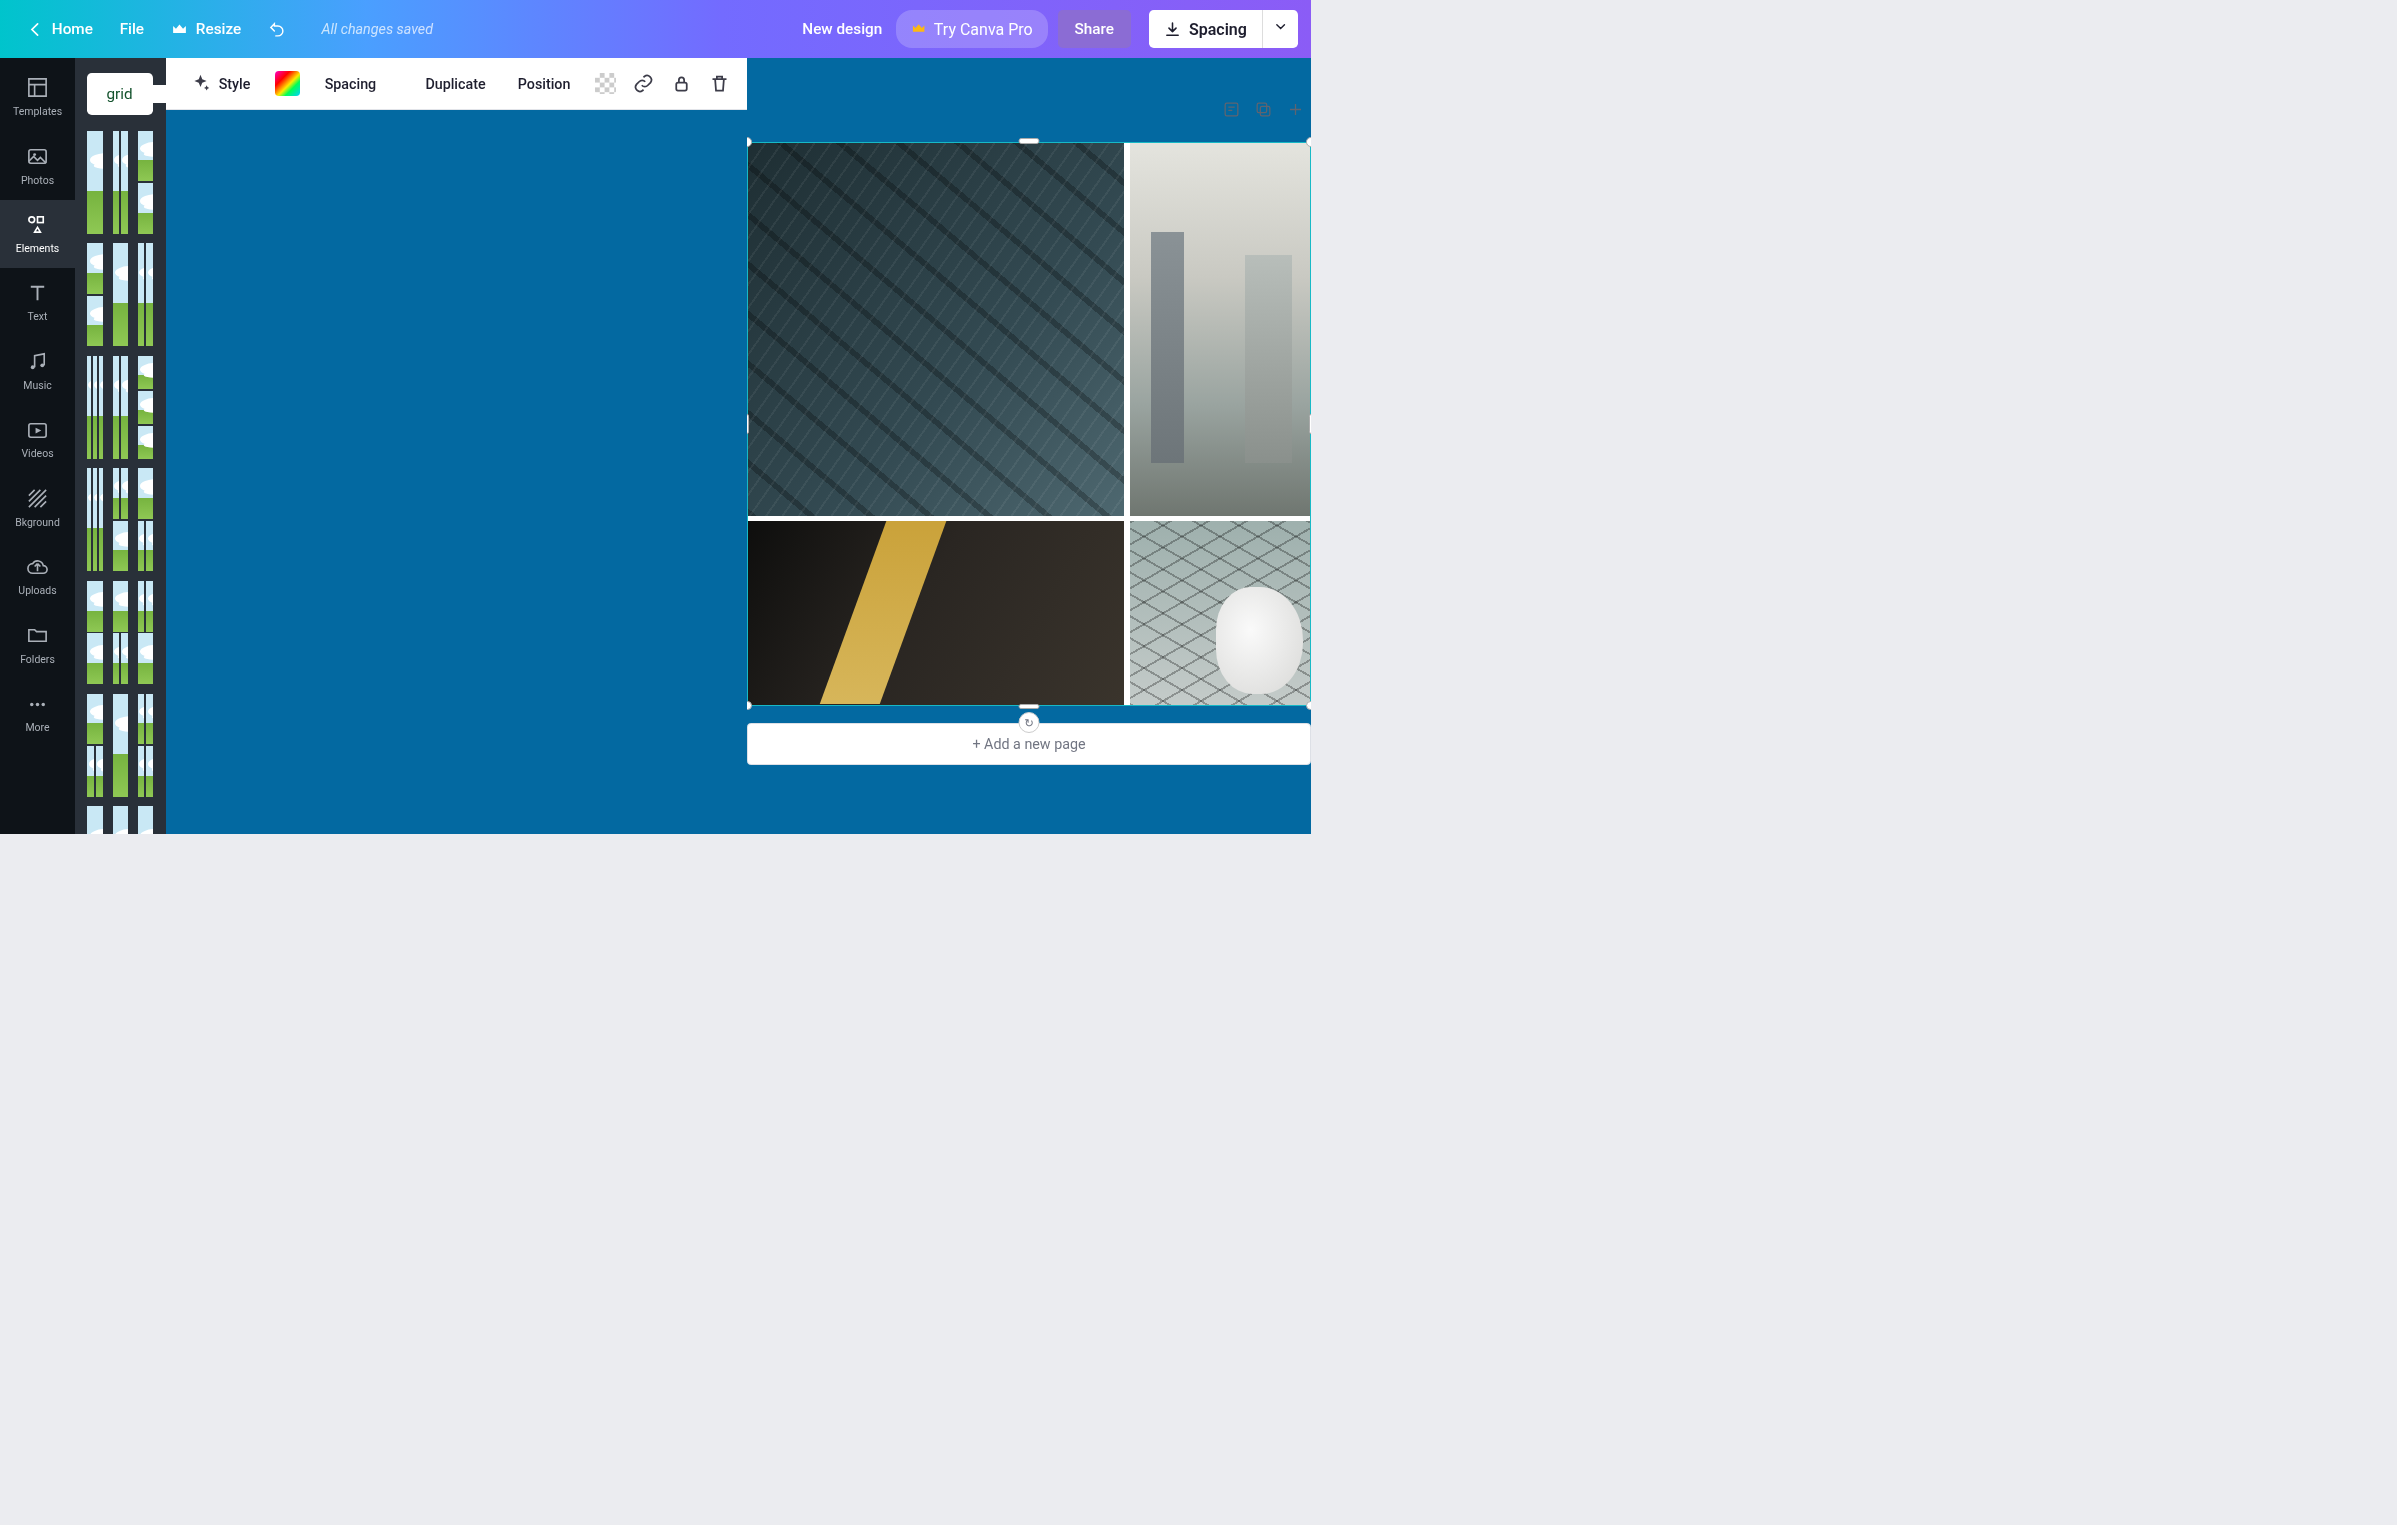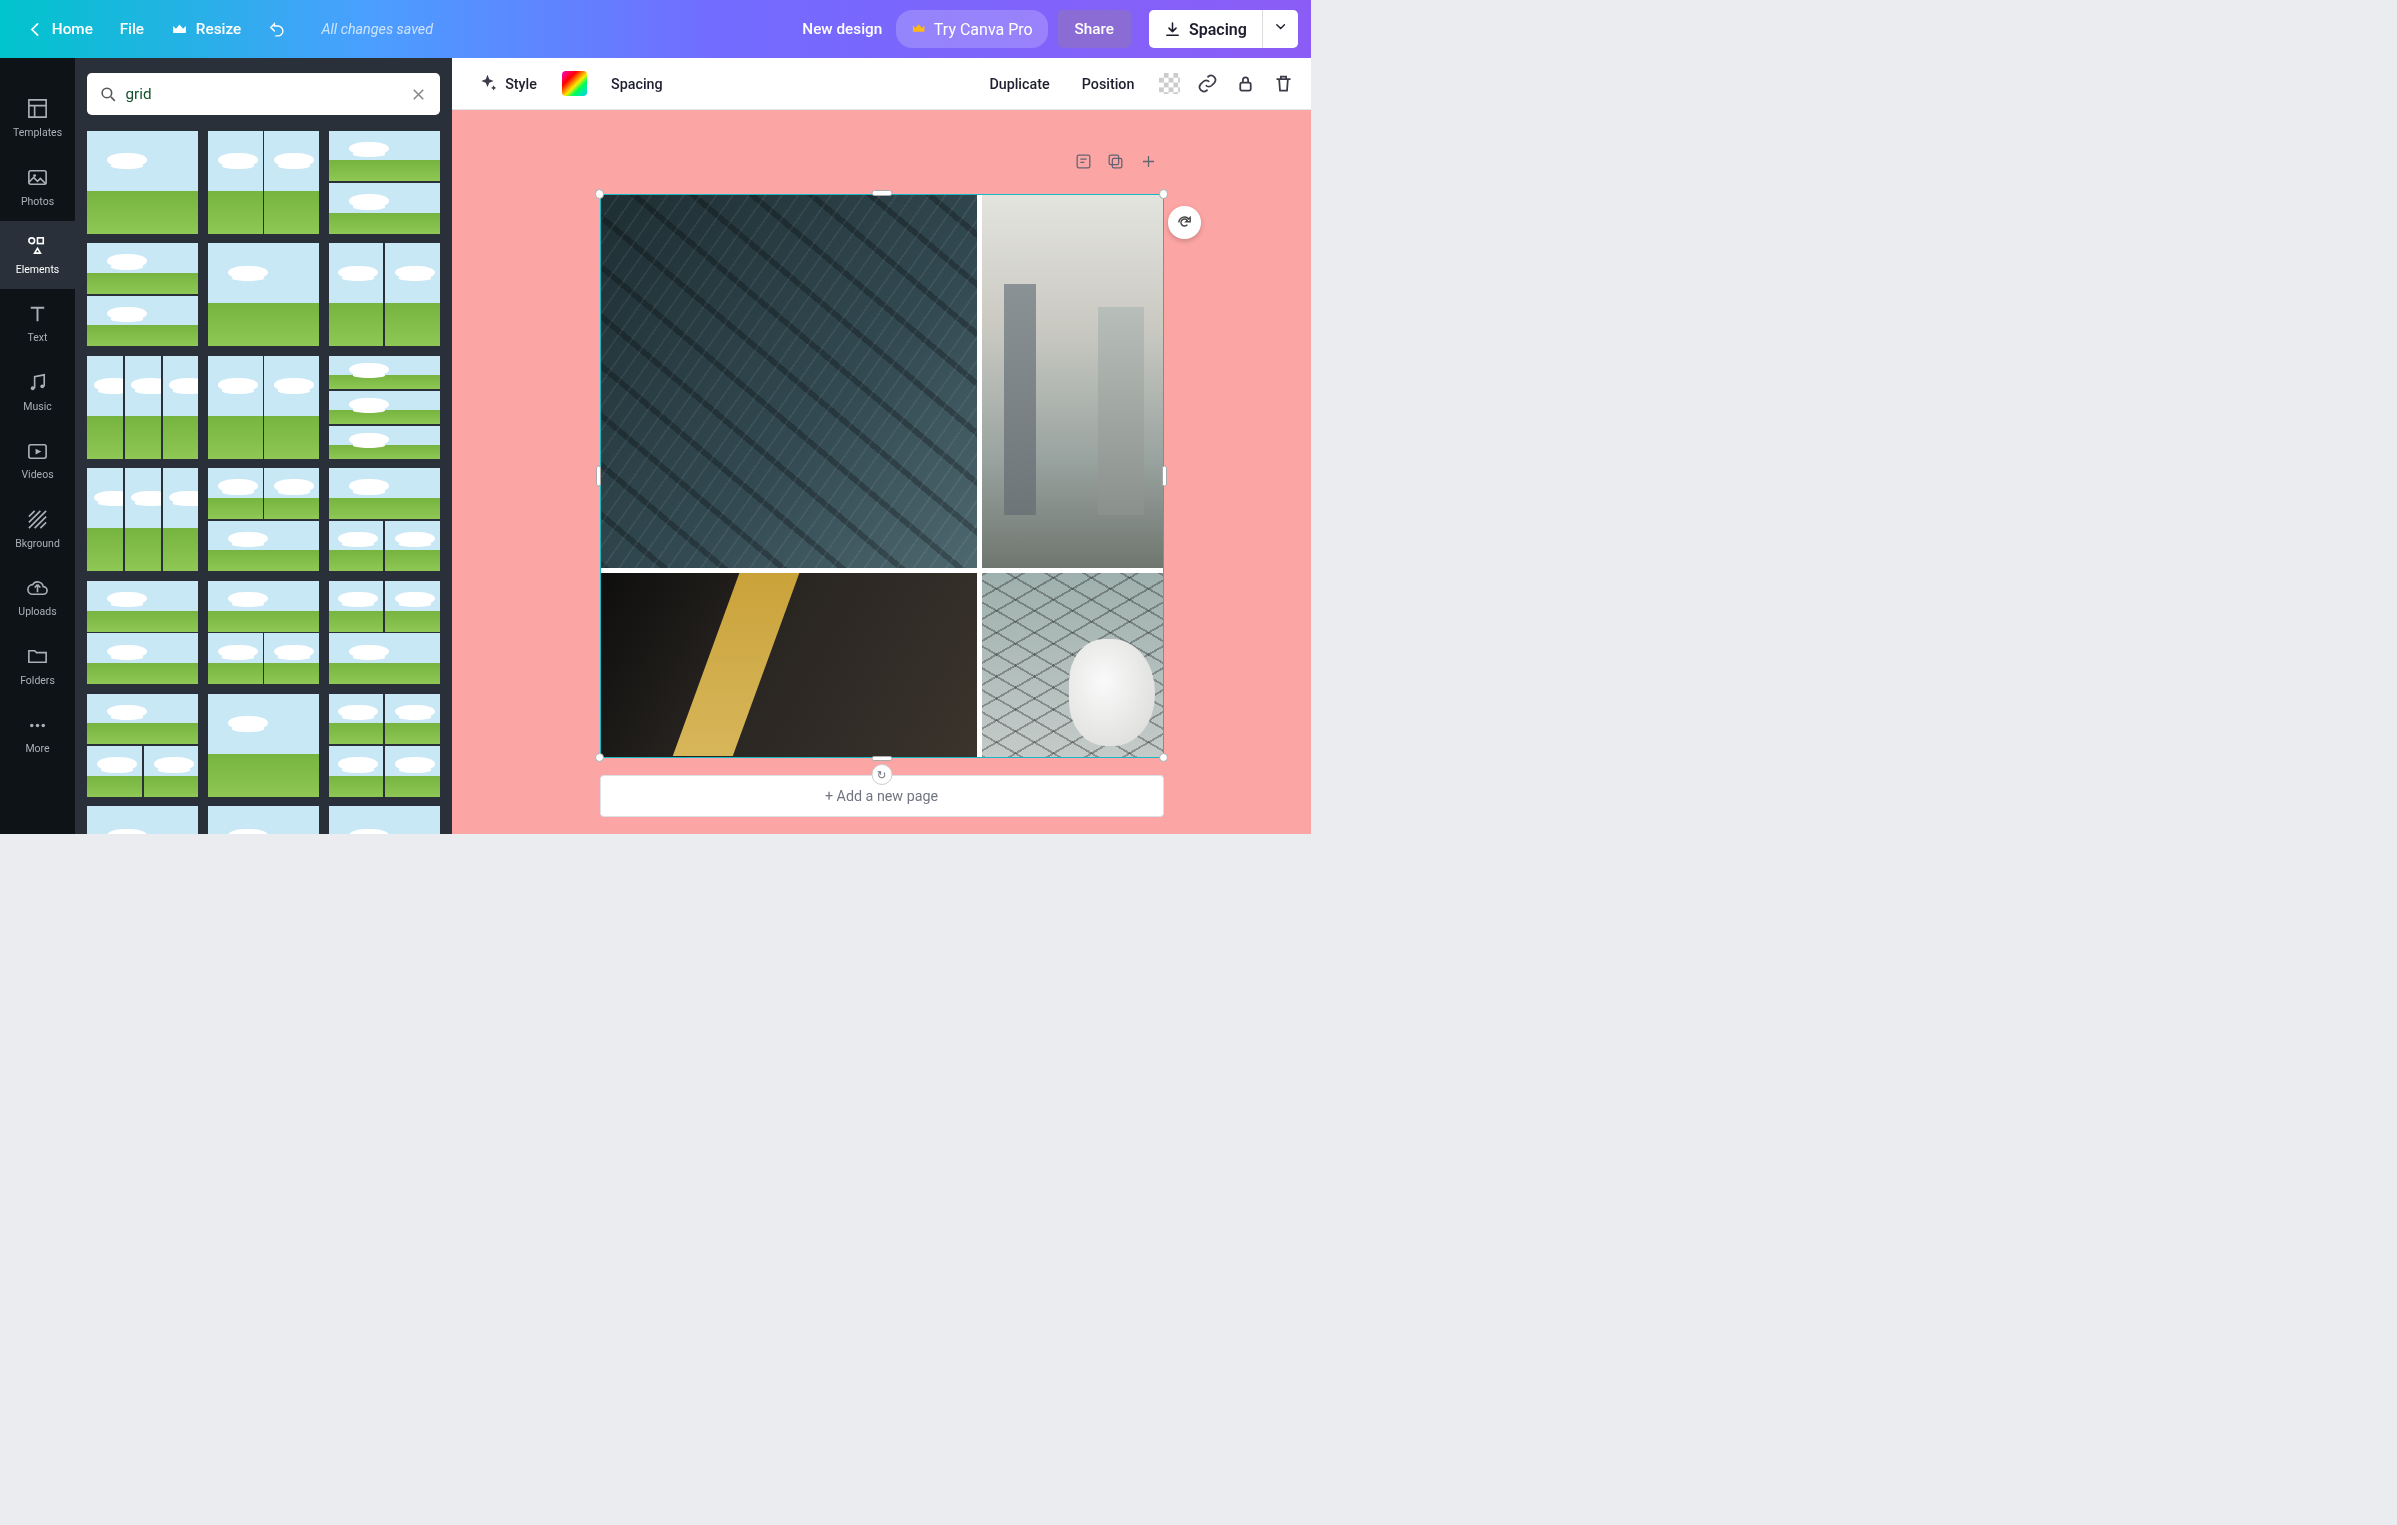--- a/index.html
+++ b/index.html
@@ -9,39 +9,39 @@
 .tb-item svg{width:17px;height:17px;fill:#fff}
 .tb-spacer{flex:1}
 .save-status{font-style:italic;color:rgba(255,255,255,0.72);font-size:14.3px;margin-left:23px}
 .btn-try{background:rgba(255,255,255,0.2);border-radius:16px;padding:9.6px 15.3px;display:flex;align-items:center;gap:7.6px;margin-right:9.6px}
 .btn-share{background:#8b6cd4;border-radius:4.8px;padding:9.6px 17px;margin-right:18px}
 .btn-download{background:#fff;color:#1e1e2e;border-radius:4.8px 0 0 4.8px;padding:9.6px 15.3px;display:flex;align-items:center;gap:7.6px;font-weight:600}
 .btn-dd{background:#fff;color:#1e1e2e;border-radius:0 4.8px 4.8px 0;padding:9.6px 9.6px;border-left:1px solid #ddd}
 .crown{fill:#fdb813}
 
 .main{display:flex;height:calc(100% - 58px)}
-.vside{width:75px;background:#0e1318;display:flex;flex-direction:column;align-items:center;padding-top:26px}
+.vside{width:75px;background:#0e1318;display:flex;flex-direction:column;align-items:center;padding-top:5px}
 .vside-item{width:75px;display:flex;flex-direction:column;align-items:center;gap:5.7px;padding:13.4px 0;cursor:pointer;color:#aab0b8;font-size:10.5px}
 .vside-item.active{background:#293039;color:#fff}
 .vside-item svg{width:23px;height:23px;fill:currentColor}
 .vside-item .sshapes{display:flex;gap:1.9px;align-items:center}
 
 .panel{width:377px;background:#293039;padding:15.3px 12.4px;overflow-y:auto;position:relative}
 .search-wrap{background:#fff;border-radius:4.8px;display:flex;align-items:center;padding:0 11.5px;height:42px;margin-bottom:15.3px}
 .search-wrap input{flex:1;border:none;outline:none;font-size:15.3px;padding:0 7.6px;color:#14532d}
 .search-wrap svg{width:19px;height:19px;fill:#555}
 .grid-results{display:flex;flex-direction:column;gap:9.6px}
 .grid-row{display:flex;gap:9.6px}
 .grid-thumb{height:103px;flex:1;cursor:pointer;display:flex;gap:1.9px;background:#293039}
 .cell{flex:1;background:linear-gradient(to bottom,#c9e8f5 0%,#c9e8f5 58%,#76b33f 58%,#8fc854 100%);position:relative;overflow:hidden}
 .cell::before{content:"";position:absolute;width:40px;height:13.4px;background:#fff;border-radius:50%/60%;top:22%;left:18%;box-shadow:0 5.7px 0 -3.8px #fff}
 .grid-thumb.h2{flex-direction:column}
 .panel-collapse{position:absolute;right:-12.4px;top:50%;transform:translateY(-50%);width:16.3px;height:76px;background:#293039;border-radius:0 7.6px 7.6px 0;display:flex;align-items:center;justify-content:center;color:#fff;font-size:10.5px;cursor:pointer}
 
-.canvas-area{flex:1;display:flex;flex-direction:column;background:#fca5a5;position:relative}
+.canvas-area{flex:1;display:flex;flex-direction:row;background:#0369a1;position:relative}
 .ctx-bar{height:52px;background:#fff;border-bottom:1px solid #e2e4e9;display:flex;align-items:center;padding:0 17px;gap:17px}
 .ctx-btn{display:flex;align-items:center;gap:7.6px;padding:5.7px 7.6px;border-radius:3.8px;font-size:14.3px;color:#1e1e2e;cursor:pointer;font-weight:500}
 .ctx-spacer{flex:1}
 .color-sw{width:25px;height:25px;border-radius:3.8px;background:linear-gradient(135deg,#ff00c8 0%,#ff0000 30%,#ffea00 55%,#00ff55 70%,#00d0ff 100%);cursor:pointer}
 .isvg{width:21px;height:21px;fill:#3c3c49}
 .transp{width:21px;height:21px;background:repeating-conic-gradient(#ccc 0 25%,#fff 0 50%) 0 0/9.6px 9.6px;border-radius:2.9px}
 
 .canvas-wrap{flex:1;display:flex;align-items:flex-start;justify-content:center;padding-top:42px;overflow:auto}
 .page-col{display:flex;flex-direction:column;align-items:center;gap:17px}
 .page-actions{align-self:flex-end;display:flex;gap:13.4px;margin-bottom:5.7px;margin-right:5.7px}

